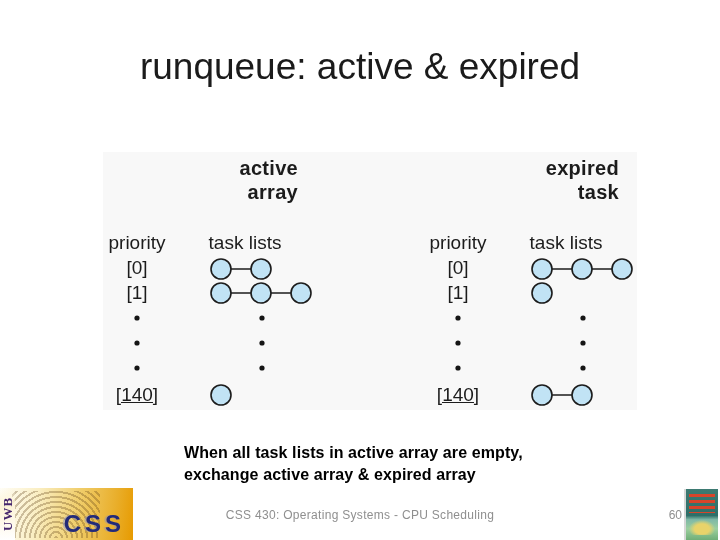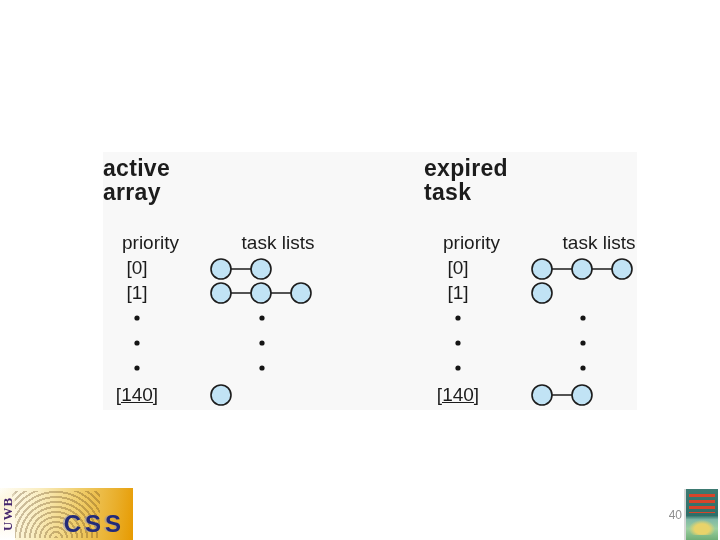--- a/index.html
+++ b/index.html
@@ -13,27 +13,27 @@
     text-align:center;font-size:37px;font-weight:400;color:#1b1b1b;
   }
   .diagram-panel{
     position:absolute;left:103px;top:152px;width:534px;height:258px;
     background:#f8f8f8;
   }
   .array-diagram{position:absolute;top:155px;width:215px;height:253px;color:#161616;}
   #active-array{left:103px;}
   #expired-array{left:424px;}
   .array-title{
-    position:absolute;top:1px;left:0;width:195px;text-align:left;
-    font-size:23px;line-height:24px;font-weight:bold;white-space:pre-line;
+    position:absolute;top:1px;left:0;width:195px;text-align:right;
+    font-size:20px;line-height:24px;font-weight:bold;white-space:pre-line;
     letter-spacing:.3px;color:#1c1c1c;
   }
   .col-header{position:absolute;top:76px;font-size:19px;line-height:24px;color:#1c1c1c;}
-  .col-priority{left:-8px;width:84px;text-align:right;}
-  .col-tasklists{left:124px;width:102px;text-align:center;}
+  .col-priority{left:-8px;width:84px;text-align:center;}
+  .col-tasklists{left:91px;width:102px;text-align:center;}
   .prio-label{
     position:absolute;left:-8px;width:84px;text-align:center;
     font-size:19px;line-height:24px;color:#1c1c1c;
   }
   .row-0{top:101px;} .row-1{top:126px;} .row-140{top:228px;text-decoration:underline;}
   .nodes{position:absolute;left:0;top:0;}
   .caption{
     position:absolute;left:184px;top:442px;
     font-size:16px;line-height:22px;font-weight:bold;color:#000;
     white-space:pre-line;letter-spacing:.1px;
@@ -78,20 +78,21 @@
   .book::after{
     content:"";position:absolute;left:3px;right:3px;bottom:5px;height:15px;
     background:radial-gradient(ellipse at 50% 60%,#e8d36a 0 40%,rgba(232,211,106,0) 72%);
   }
 </style>
 </head>
 <body>
 
 <div class="slide">
 
+  <h1 class="slide-title">runqueue: active &amp; expired</h1>
 
   <div class="diagram-panel" style="background: rgb(248, 248, 248);"></div>
 
   <div class="array-diagram" id="active-array">
     <div class="array-title">active
 array</div>
     <div class="col-header col-priority">priority</div>
     <div class="col-header col-tasklists">task lists</div>
     <div class="prio-label row-0">[0]</div>
     <div class="prio-label row-1">[1]</div>
@@ -133,22 +134,25 @@
         <circle cx="158" cy="240" r="10" fill="#c1e3f5" stroke="#1c1c1c" stroke-width="1.6"></circle>
         <circle cx="34" cy="163" r="2.6" fill="#151515"></circle>
         <circle cx="34" cy="188" r="2.6" fill="#151515"></circle>
         <circle cx="34" cy="213" r="2.6" fill="#151515"></circle>
         <circle cx="159" cy="163" r="2.6" fill="#151515"></circle>
         <circle cx="159" cy="188" r="2.6" fill="#151515"></circle>
         <circle cx="159" cy="213" r="2.6" fill="#151515"></circle>
       </svg>
   </div>
 
+  <div class="caption">When all task lists in active array are empty,
+exchange active array &amp; expired array</div>
 
-  <div class="page-number">40</div>
+  <div class="footer-course">CSS 430: Operating Systems - CPU Scheduling</div>
+  <div class="page-number">60</div>
 
   <div class="logo">
     <div class="dome"></div>
     <div class="uwb">UWB</div>
     <div class="css">CSS</div>
   </div>
 
   <div class="book"></div>
 
 </div>

